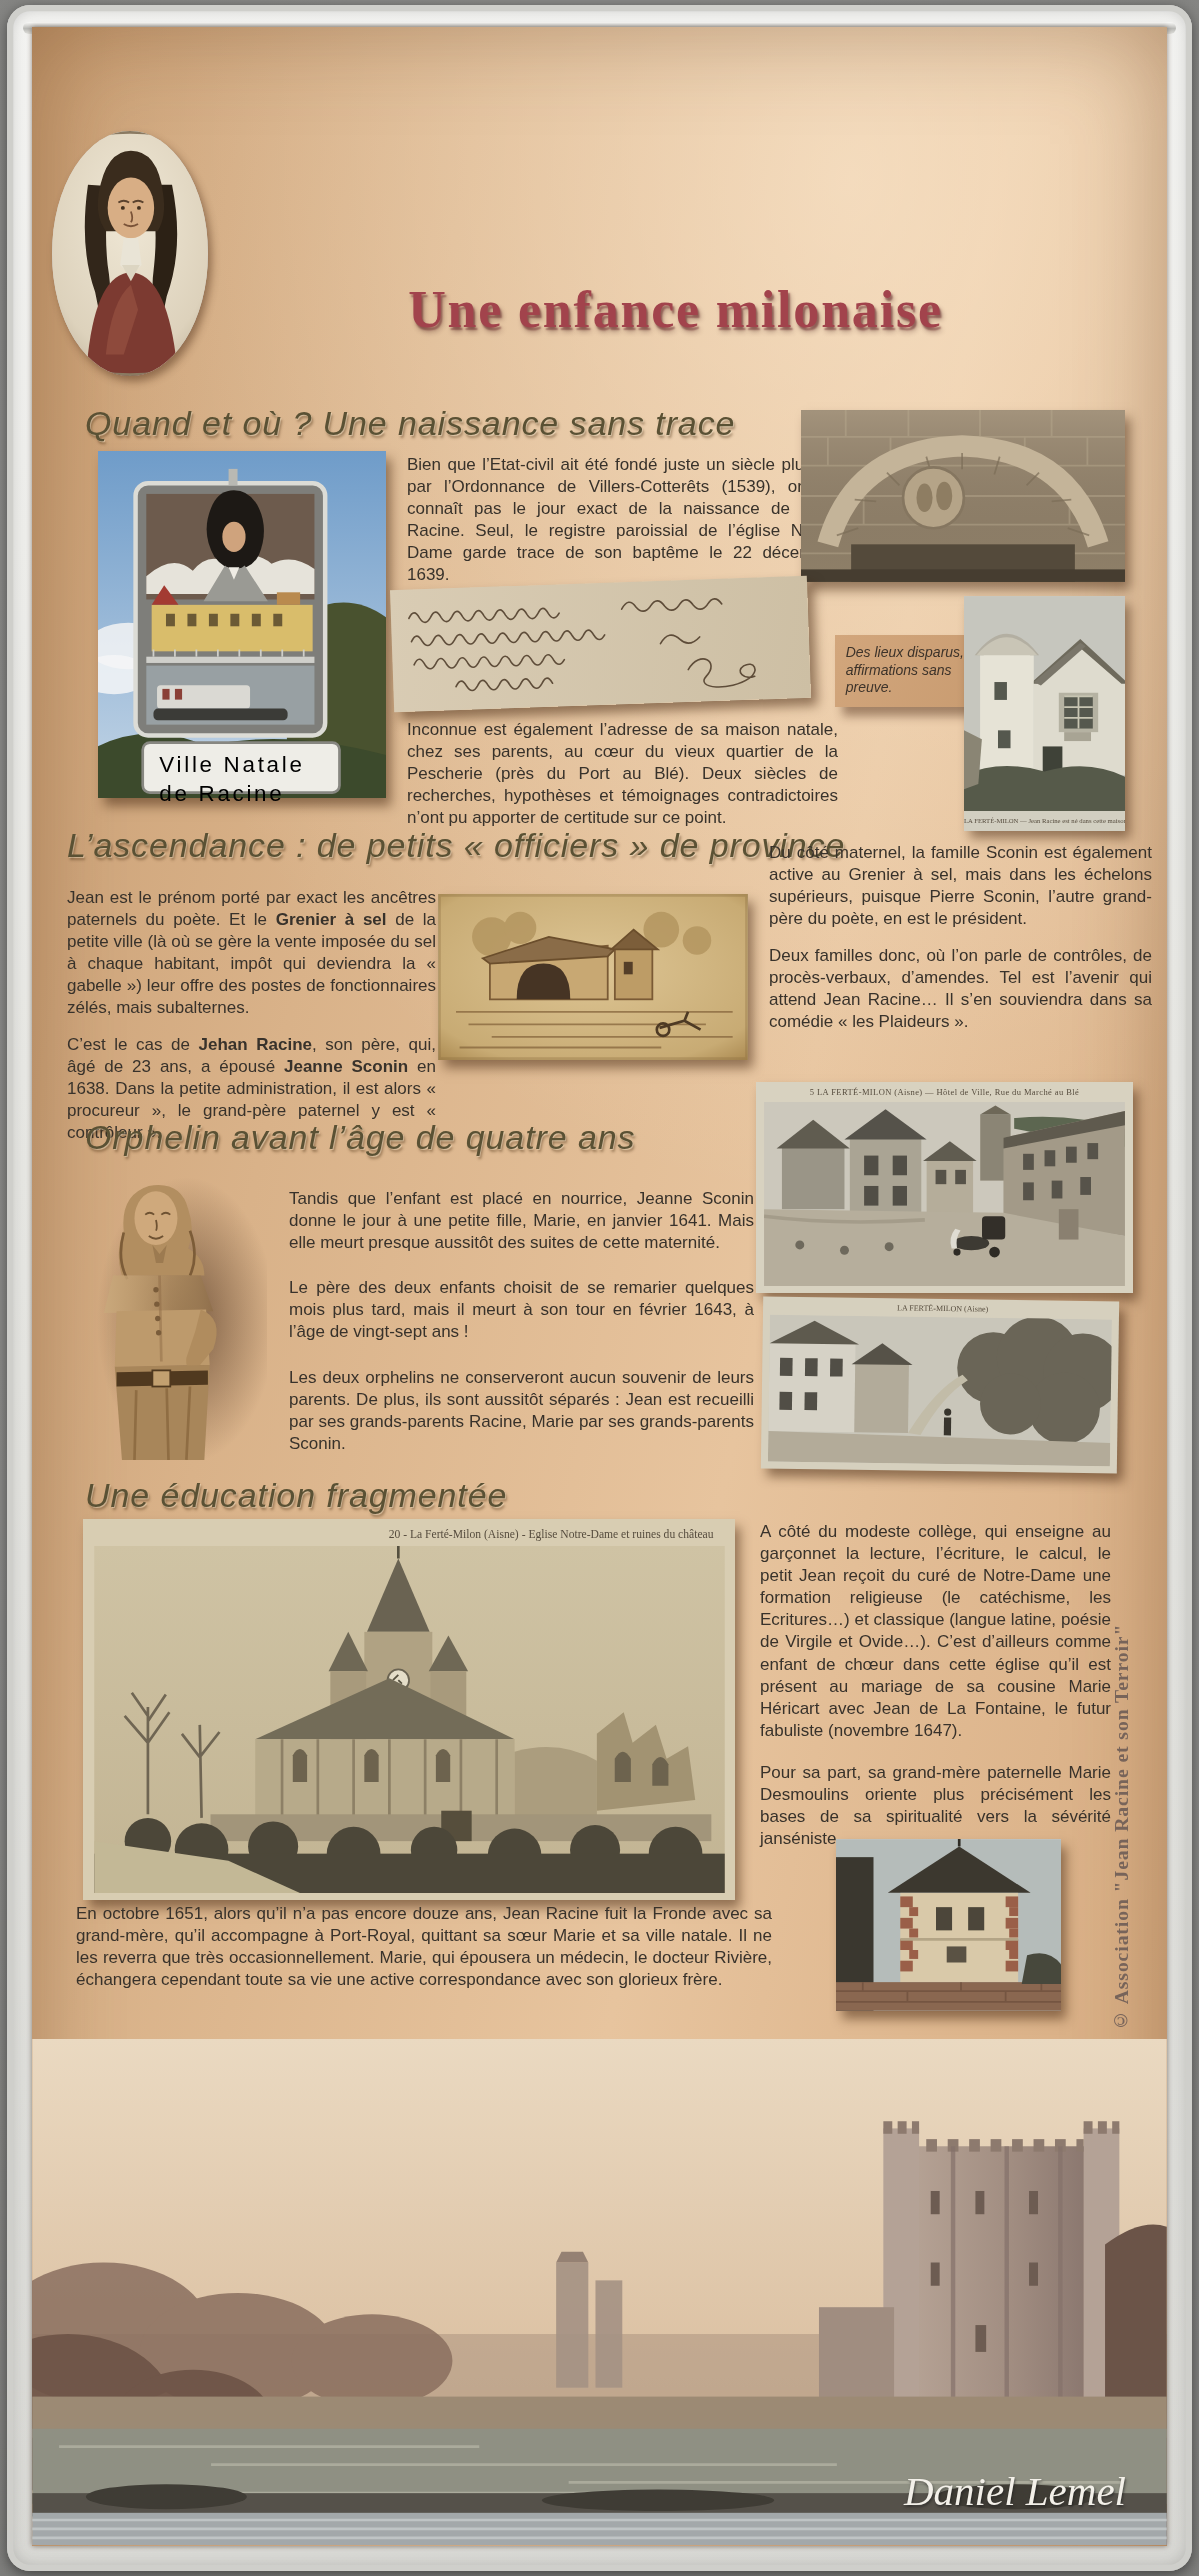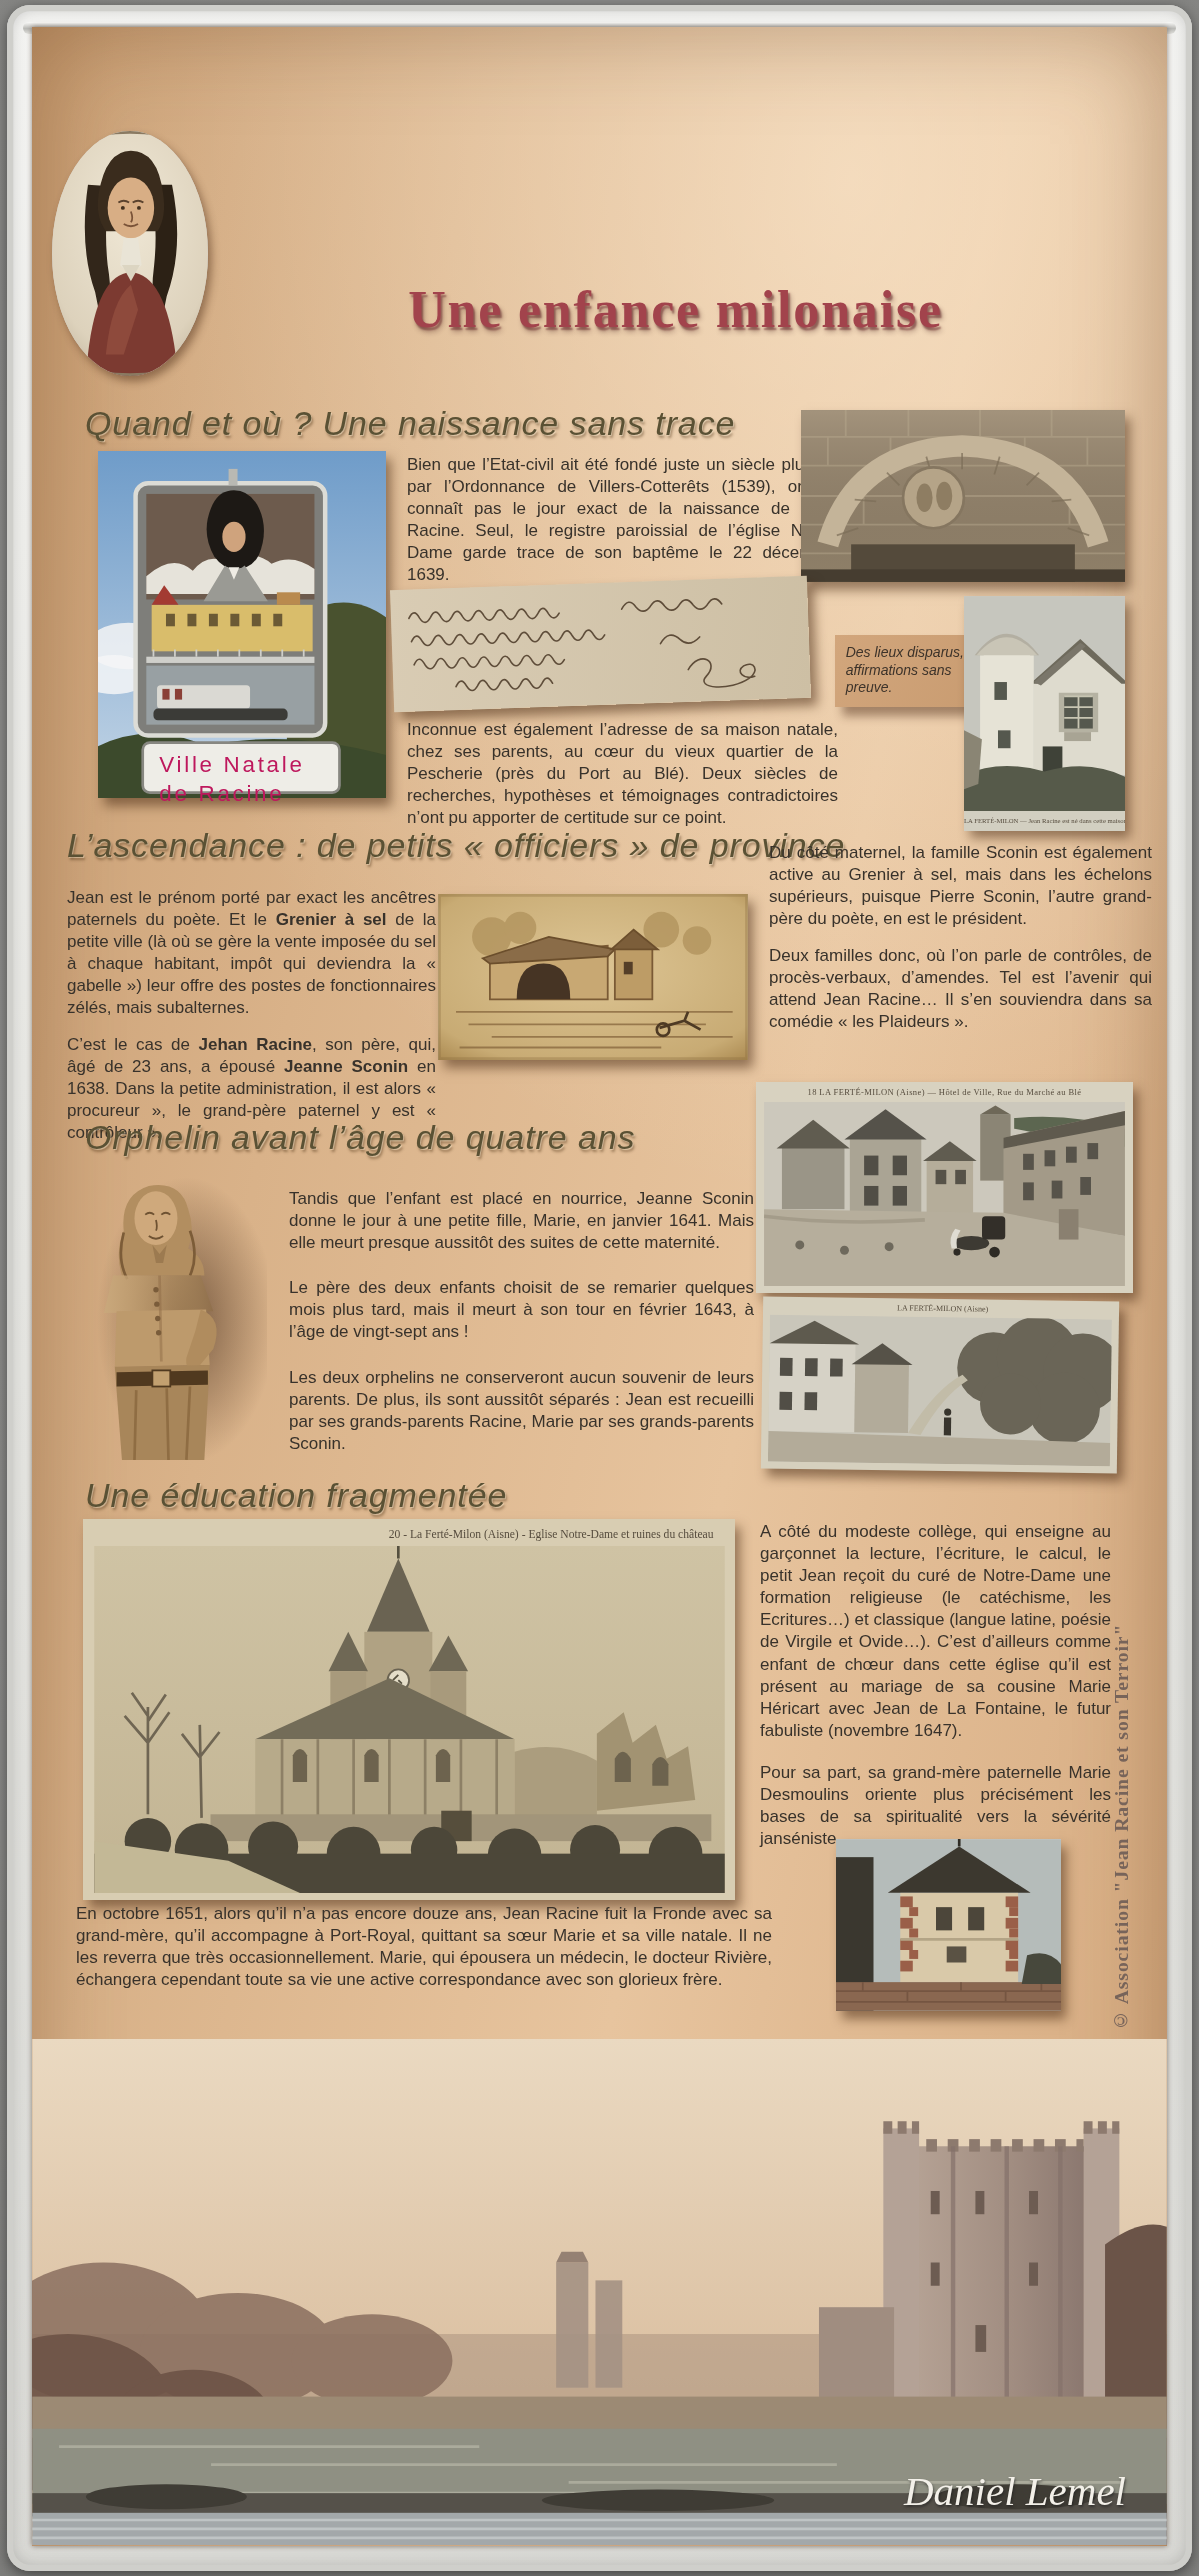--- a/index.html
+++ b/index.html
@@ -34,21 +34,21 @@
   .para{position:absolute;font-size:17px;line-height:1.3;color:#38322b;text-align:justify;}
   .para p{margin:0 0 14.3px 0;}
   .para p:last-child{margin-bottom:0;}
   .bld{font-weight:bold;}
   .note{position:absolute;left:835px;top:635px;width:145px;padding:9px 9px 10.7px 10.7px;
         background:linear-gradient(120deg,#d2a67c,#c89b70);box-shadow:7.2px 9px 9px rgba(70,35,15,.45);
         font-style:italic;font-size:14px;line-height:1.25;color:#3d332a;}
   .card{position:absolute;box-shadow:6.3px 8px 10.7px rgba(62,31,10,.5);}
   .cap{position:absolute;font-family:"Liberation Serif",serif;color:#564c3e;white-space:nowrap;}
   .signplate{position:absolute;left:47px;top:295px;width:193px;padding:5.4px 0 7.2px 14.3px;
-        font-size:22.4px;line-height:1.28;letter-spacing:2.7px;color:#be185d;}
+        font-size:22.4px;line-height:1.28;letter-spacing:2.7px;color:#000000;}
   .credit{position:absolute;left:1110px;top:1513px;height:519px;width:41px;
         writing-mode:vertical-rl;transform:rotate(180deg);
         font-family:"Liberation Serif",serif;font-weight:bold;font-size:19.7px;color:#77645a;
         letter-spacing:0.9px;}
   .signature{position:absolute;left:872px;top:2467px;width:286px;text-align:center;
         font-family:"Liberation Serif",serif;font-style:italic;font-size:41px;color:#f3f0e9;
         text-shadow:0.9px 1.8px 2.7px rgba(30,30,30,.65);}
 </style>
 </head>
 <body>
@@ -298,21 +298,21 @@
     </svg>
   </div>
 
   <div class="para" style="left:289px;top:1188px;width:465px;">
     <p style="margin-bottom:23px;">Tandis que l’enfant est placé en nourrice, Jeanne Sconin donne le jour à une petite fille, Marie, en janvier 1641. Mais elle meurt presque aussitôt des suites de cette maternité.</p>
     <p style="margin-bottom:23px;">Le père des deux enfants choisit de se remarier quelques mois plus tard, mais il meurt à son tour en février 1643, à l’âge de vingt-sept ans !</p>
     <p>Les deux orphelins ne conserveront aucun souvenir de leurs parents. De plus, ils sont aussitôt séparés : Jean est recueilli par ses grands-parents Racine, Marie par ses grands-parents Sconin.</p>
   </div>
 
   <div class="card" style="left:756px;top:1082px;width:377px;height:211px;background:#d8d2c0;">
-    <div class="cap" style="left:0;top:5.4px;width:377px;text-align:center;font-size:8.5px;letter-spacing:0.4px;">18  LA FERTÉ-MILON (Aisne) — Hôtel de Ville, Rue du Marché au Blé</div>
+    <div class="cap" style="left:0;top:5.4px;width:377px;text-align:center;font-size:8.5px;letter-spacing:0.4px;">5  LA FERTÉ-MILON (Aisne) — Hôtel de Ville, Rue du Marché au Blé</div>
     <svg width="361" height="184" viewBox="0 0 404 206" style="position:absolute;left:8px;top:19.7px;">
       <rect width="404" height="206" fill="#ccc8bc"></rect>
       <rect x="242" y="14" width="34" height="74" fill="#8b8575"></rect>
       <path d="M242 14 l17 -10 l17 10 Z" fill="#6e6858"></path>
       <path d="M280 30 q50 8 70 26 l54 -6 l0 -20 q-60 -18 -124 -12 Z" fill="#5c6650"></path>
       <g>
         <rect x="20" y="50" width="70" height="70" fill="#9a9587"></rect>
         <path d="M14 52 L55 20 L96 52 Z" fill="#605c50"></path>
         <rect x="96" y="40" width="80" height="90" fill="#aaa494"></rect>
         <path d="M90 42 L136 8 L182 42 Z" fill="#55524a"></path>

